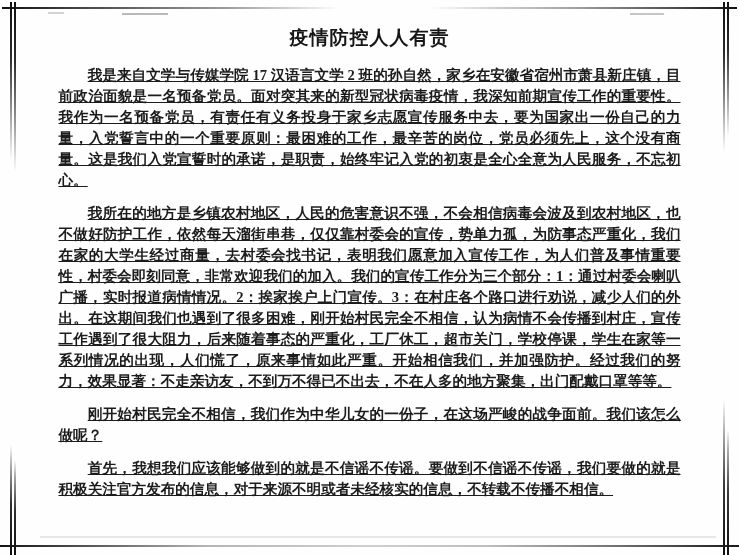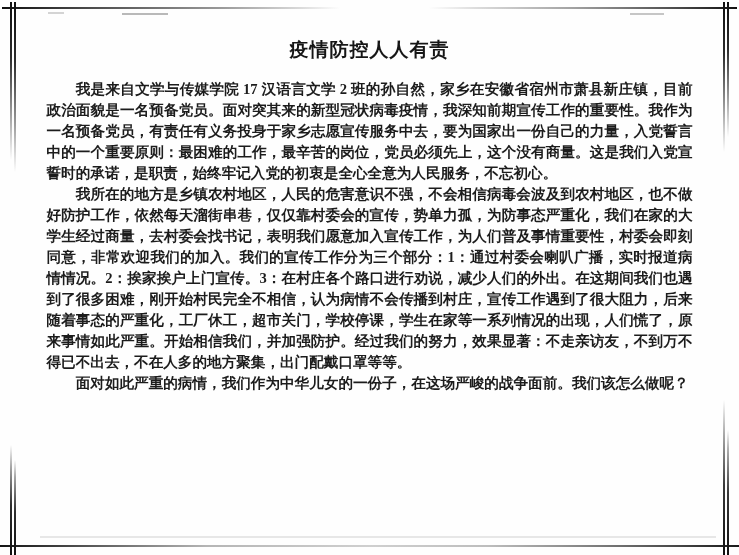--- a/index.html
+++ b/index.html
@@ -57,40 +57,41 @@
     background: linear-gradient(to top, #101010 0%, #3a3a3a 45%, #b0b0b0 80%, rgba(255,255,255,0) 100%); }
   .v-br-2 { left: 727px; top: 430px; height: 125px;
     background: linear-gradient(to top, #101010 0%, #3a3a3a 50%, #b0b0b0 85%, rgba(255,255,255,0) 100%); }
   .dash { height: 2px; background: #c2c2c2; }
   .dash-a { left: 48px;  top: 12px; width: 16px; background: #d4d4d4; }
   .dash-b { left: 122px; top: 13px; width: 46px; background: #b9b9b9; }
   .dash-c { left: 630px; top: 13px; width: 34px; background: #c6c6c6; }
 
   
   .doc-title {
-    margin: 16px;
+    margin: 4px;
     text-align: center;
     font-size: 19px;
     font-weight: 700;
     letter-spacing: 1px;
     color: #161616;
   }
   .doc-body {
     width: 646px;
     margin: 14px auto 0 auto;
     text-align: justify;
     font-size: 14.6px;
     line-height: 21px;
     font-weight: 700;
     color: #1c1c1c;
   }
   .doc-body p {
-    margin: 0;
+    margin: 12px;
     text-indent: 2em;
     word-break: break-all;
+    text-decoration: underline;
   }
 </style>
 </head>
 <body>
 
 <div class="page">
 
   <div class="frame h-top"></div>
   <div class="frame h-bottom"></div>
   <div class="frame h-bottom-shadow"></div>
@@ -104,16 +105,17 @@
   <div class="frame v-line v-br-2"></div>
   <div class="frame dash dash-a"></div>
   <div class="frame dash dash-b"></div>
   <div class="frame dash dash-c"></div>
 
   <h1 class="doc-title">疫情防控人人有责</h1>
 
   <div class="doc-body">
     <p>我是来自文学与传媒学院 17 汉语言文学 2 班的孙自然，家乡在安徽省宿州市萧县新庄镇，目前政治面貌是一名预备党员。面对突其来的新型冠状病毒疫情，我深知前期宣传工作的重要性。我作为一名预备党员，有责任有义务投身于家乡志愿宣传服务中去，要为国家出一份自己的力量，入党誓言中的一个重要原则：最困难的工作，最辛苦的岗位，党员必须先上，这个没有商量。这是我们入党宣誓时的承诺，是职责，始终牢记入党的初衷是全心全意为人民服务，不忘初心。</p>
     <p>我所在的地方是乡镇农村地区，人民的危害意识不强，不会相信病毒会波及到农村地区，也不做好防护工作，依然每天溜街串巷，仅仅靠村委会的宣传，势单力孤，为防事态严重化，我们在家的大学生经过商量，去村委会找书记，表明我们愿意加入宣传工作，为人们普及事情重要性，村委会即刻同意，非常欢迎我们的加入。我们的宣传工作分为三个部分：1：通过村委会喇叭广播，实时报道病情情况。2：挨家挨户上门宣传。3：在村庄各个路口进行劝说，减少人们的外出。在这期间我们也遇到了很多困难，刚开始村民完全不相信，认为病情不会传播到村庄，宣传工作遇到了很大阻力，后来随着事态的严重化，工厂休工，超市关门，学校停课，学生在家等一系列情况的出现，人们慌了，原来事情如此严重。开始相信我们，并加强防护。经过我们的努力，效果显著：不走亲访友，不到万不得已不出去，不在人多的地方聚集，出门配戴口罩等等。</p>
-    <p>面对如此严重的病情，我们作为中华儿女的一份子，在这场严峻的战争面前。我们该怎么做呢？</p>
+    <p>刚开始村民完全不相信，我们作为中华儿女的一份子，在这场严峻的战争面前。我们该怎么做呢？</p>
+    <p>首先，我想我们应该能够做到的就是不信谣不传谣。要做到不信谣不传谣，我们要做的就是积极关注官方发布的信息，对于来源不明或者未经核实的信息，不转载不传播不相信。</p>
   </div>
 
 </div>
 
 </body></html>

